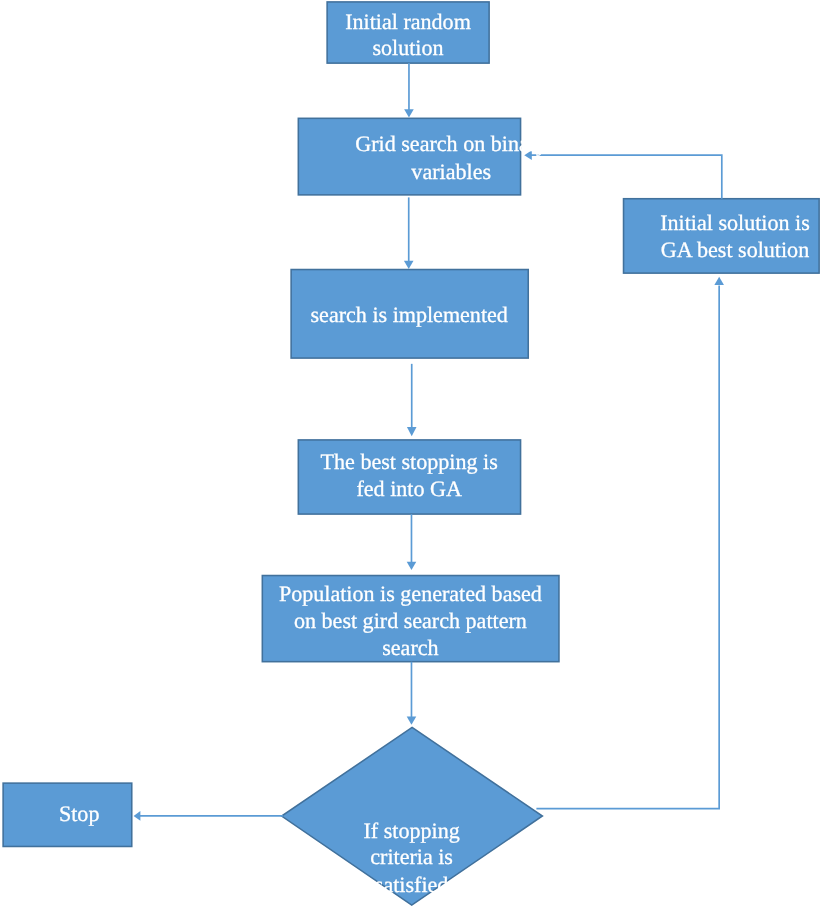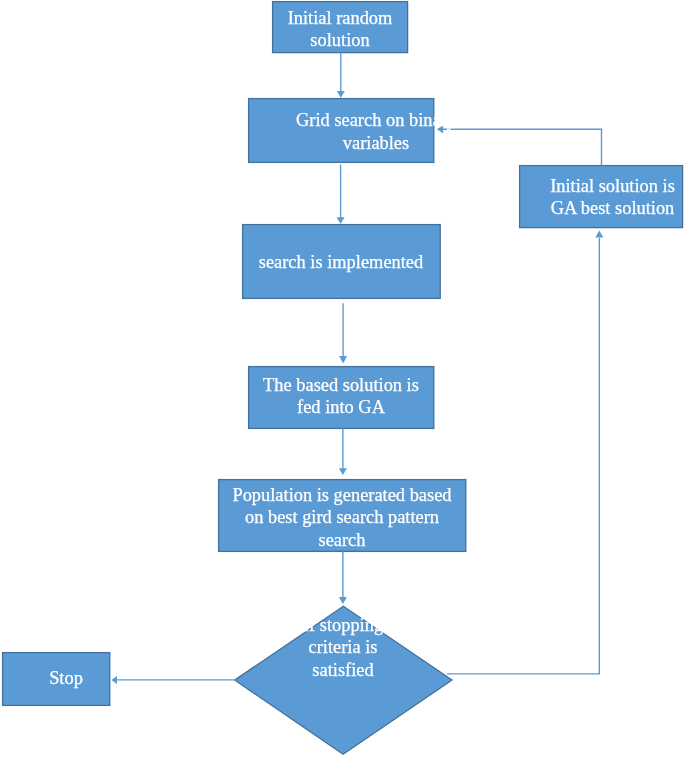--- a/index.html
+++ b/index.html
@@ -71,32 +71,32 @@
         <div class="line">variables</div>
       </div>
     </div>
   <div class="label" style="left:242px;top:224.8px;width:198px;height:75px;">
       <div class="lines">
         <div class="line">search is implemented</div>
       </div>
     </div>
   <div class="label" style="left:248px;top:364px;width:186px;height:64px;">
       <div class="lines">
-        <div class="line">The based solution is</div>
+        <div class="line">The best stopping is</div>
         <div class="line">fed into GA</div>
       </div>
     </div>
   <div class="label" style="left:218px;top:481px;width:248px;height:73px;justify-content:center;">
       <div class="lines">
         <div class="line">Population is generated based</div>
         <div class="line">on best gird search pattern</div>
         <div class="line">search</div>
       </div>
     </div>
-  <div class="label" style="left:281px;top:606px;width:124px;height:83px;">
+  <div class="label" style="left:281px;top:673px;width:124px;height:83px;">
       <div class="lines">
         <div class="line">If stopping</div>
         <div class="line">criteria is</div>
         <div class="line">satisfied</div>
       </div>
     </div>
   <div class="label" style="left:2px;top:651.2px;width:128px;height:54px;">
       <div class="lines">
         <div class="line">Stop</div>
       </div>

